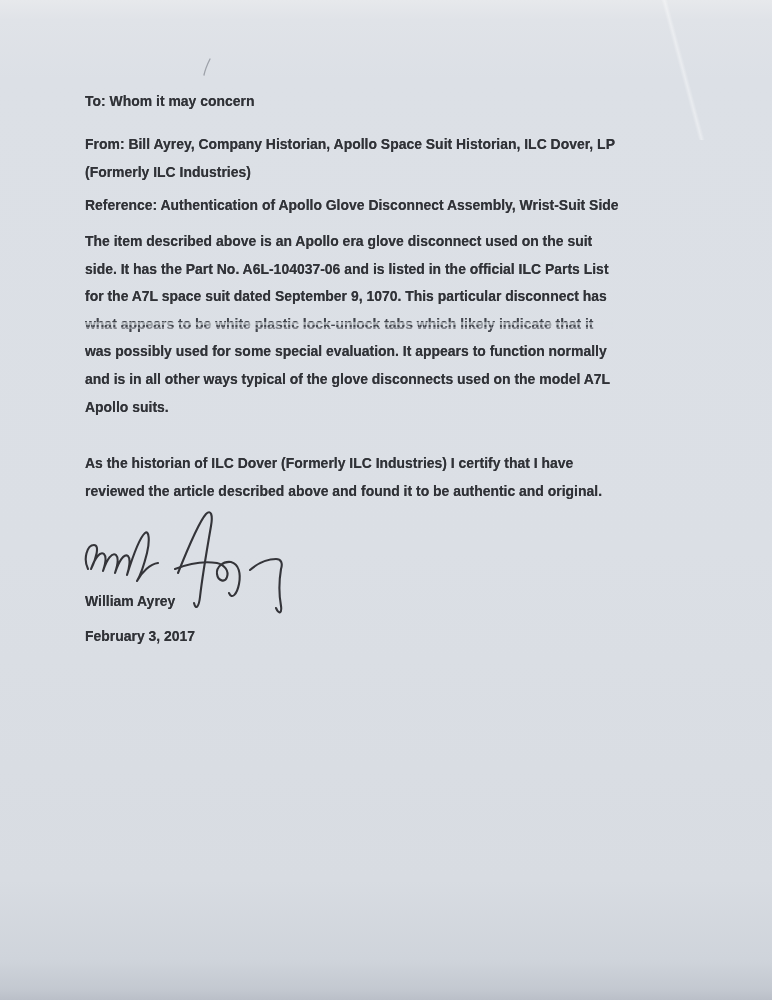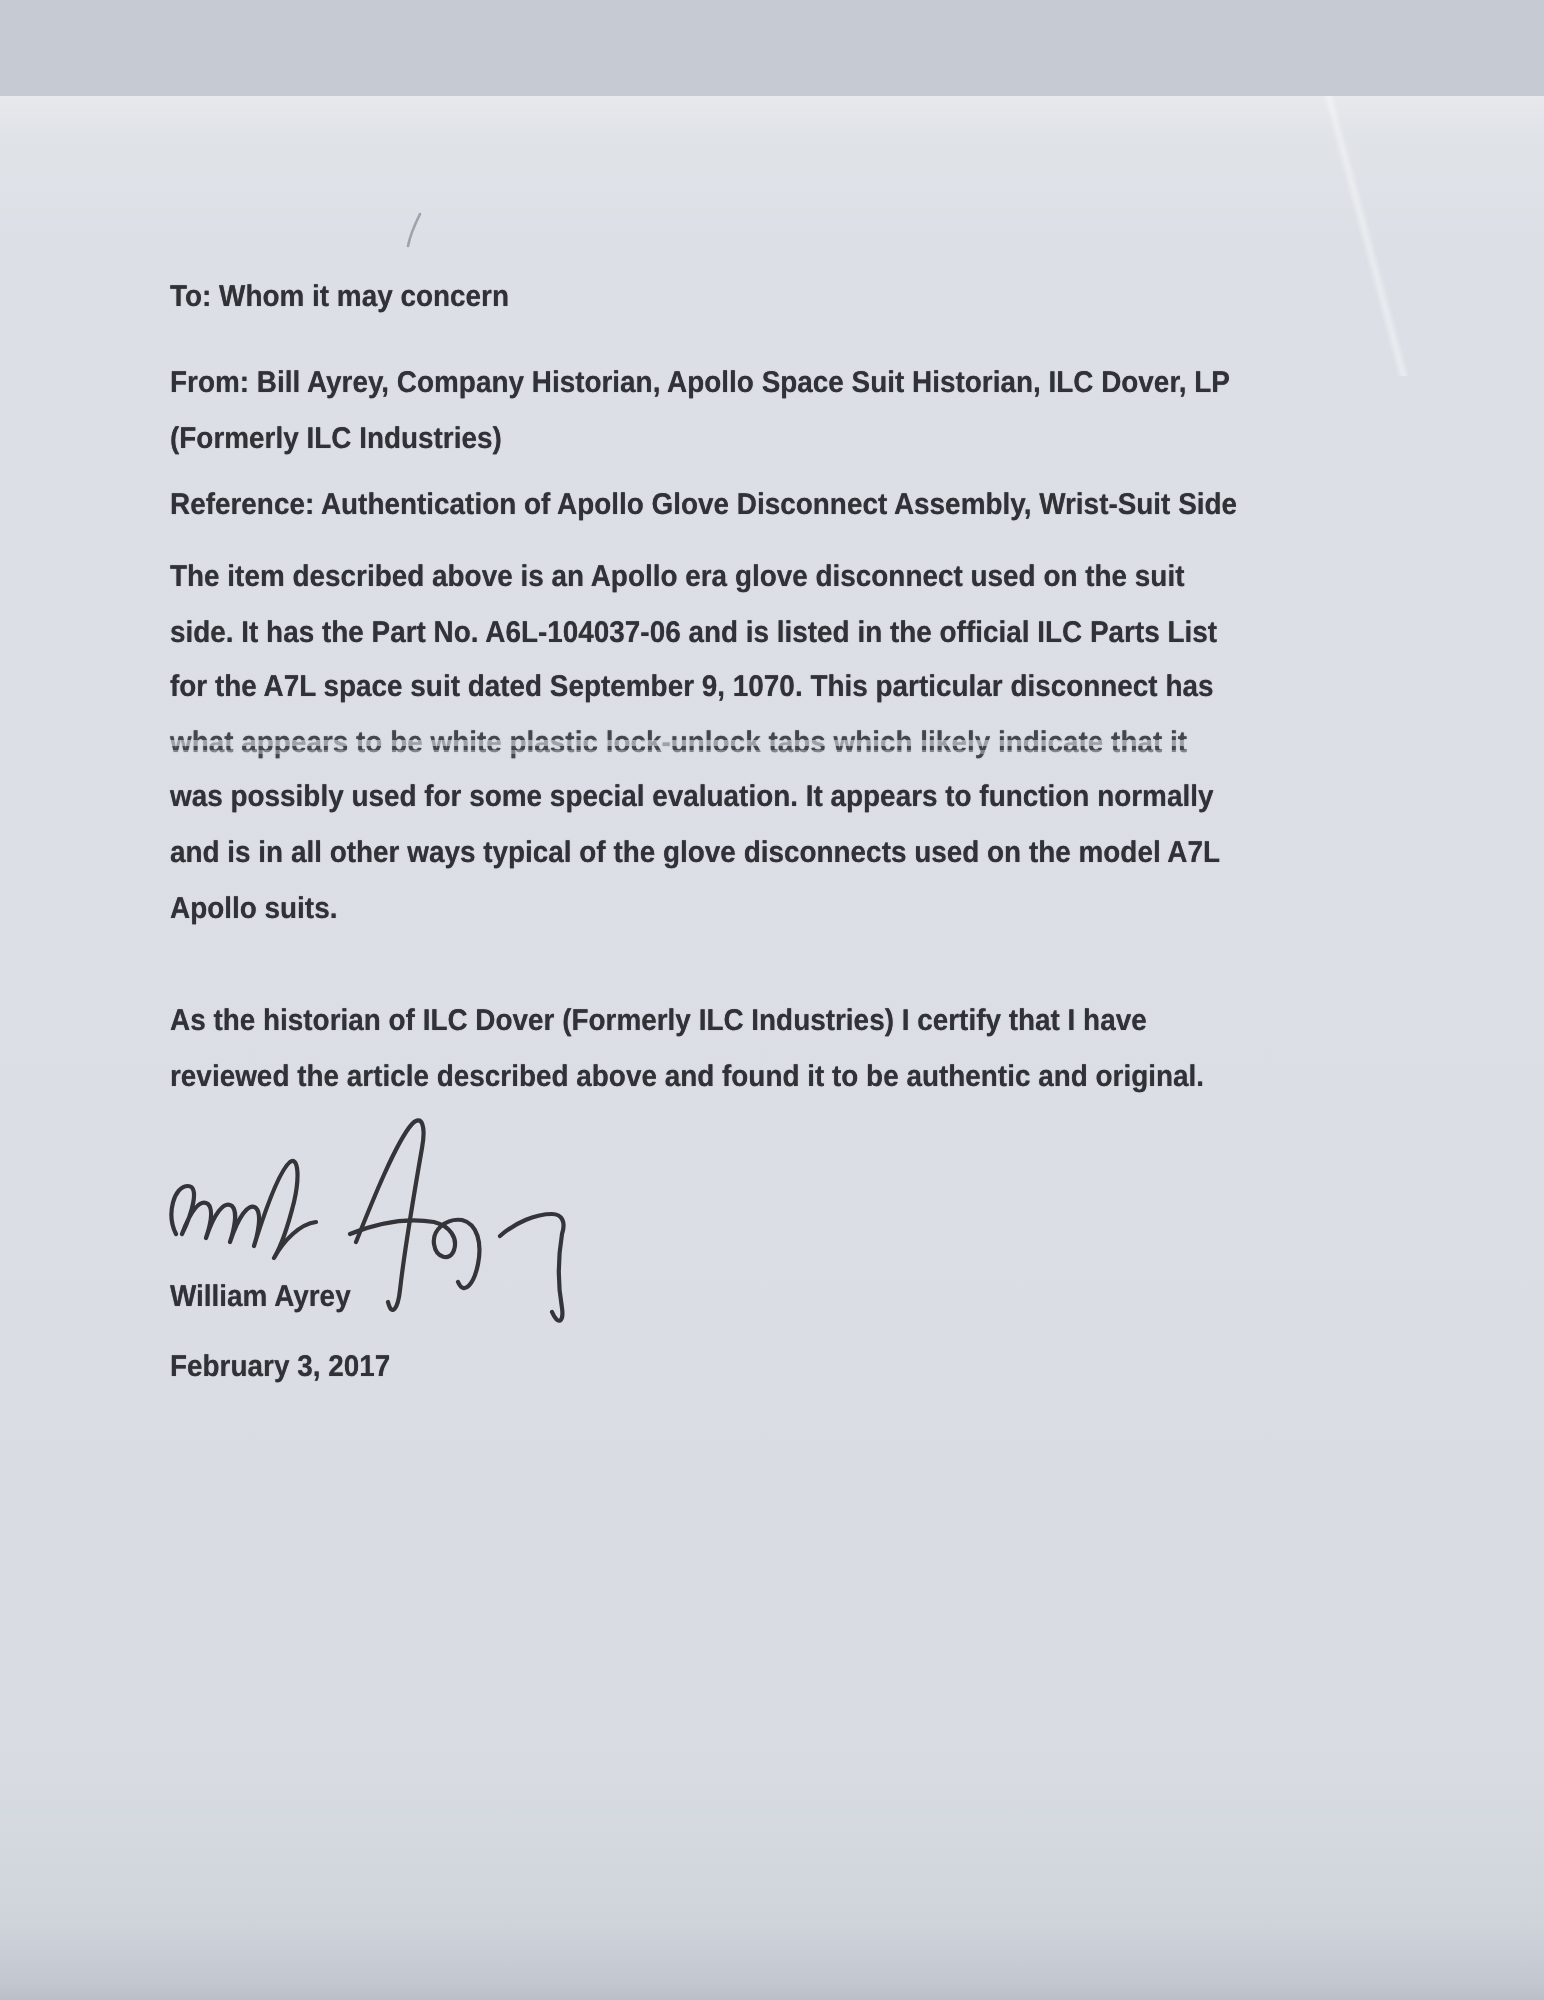--- a/index.html
+++ b/index.html
@@ -15,21 +15,20 @@
     inset: 0;
     background: linear-gradient(180deg,
       #e7e9ec 0%,
       #e0e3e8 2%,
       #dce0e6 8%,
       #dbdfe5 55%,
       #d8dce2 88%,
       #cfd4db 96%,
       #c3c8d0 99%,
       #babfc8 100%);
-    margin-top: 48px;
   }
   
   .crease {
     position: absolute;
     left: 648px;
     top: 0;
     width: 70px;
     height: 140px;
     background: linear-gradient(255deg,
       transparent 47%,

